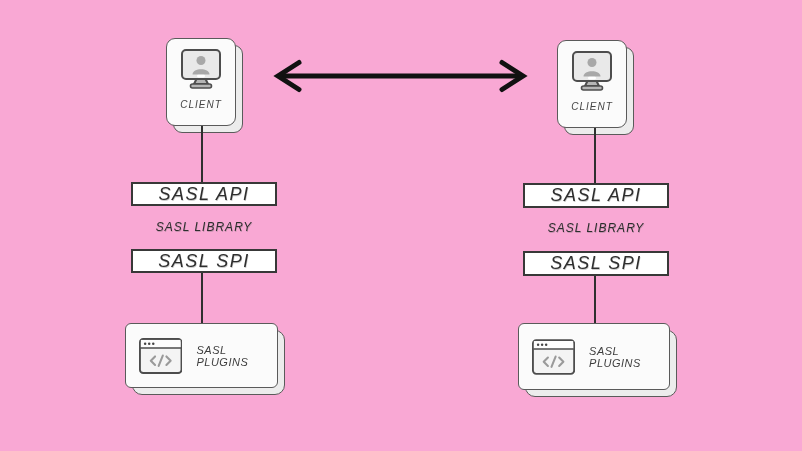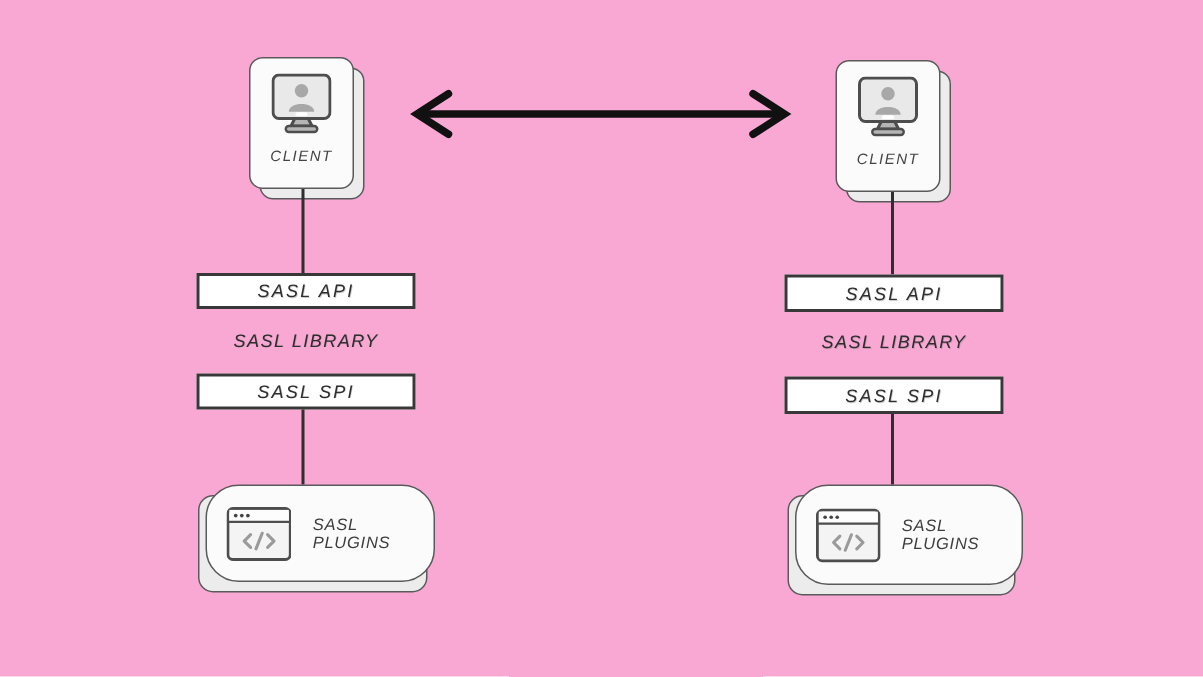--- a/index.html
+++ b/index.html
@@ -17,31 +17,31 @@
   }
   .node-label{
     font-size:10px;letter-spacing:1px;color:#454545;margin-top:7px;
   }
   .connector{
     position:absolute;width:1.5px;background:#2f2f2f;
   }
   .label-box{
     position:absolute;background:#ffffff;border:2px solid #383838;box-sizing:border-box;
     display:flex;align-items:center;justify-content:center;
-    font-size:12px;letter-spacing:1.5px;
+    font-size:18px;letter-spacing:1.5px;
     text-shadow:0.5px 0.5px 0 rgba(110,110,110,0.35);
   }
   .library-label{
     position:absolute;display:flex;align-items:center;justify-content:center;
     font-size:12px;letter-spacing:1px;
     text-shadow:0.5px 0.5px 0 rgba(110,110,110,0.35);
   }
   .plugins-card{
-    position:absolute;background:#fbfbfb;border:1.5px solid #5a5a5a;border-radius:22px;
-    box-sizing:border-box;display:flex;align-items:center;padding-left:13px;margin-left:12px;
+    position:absolute;background:#fbfbfb;border:1.5px solid #5a5a5a;border-radius:6px;
+    box-sizing:border-box;display:flex;align-items:center;padding-left:13px;
   }
   .plugins-label{
     font-size:11px;letter-spacing:0.5px;color:#3d3d3d;margin-left:14px;
   }
   .arrow-svg{position:absolute;left:268px;top:56px;}
   .icon-monitor{margin-top:10px;}
 </style>
 </head>
 <body>
 

